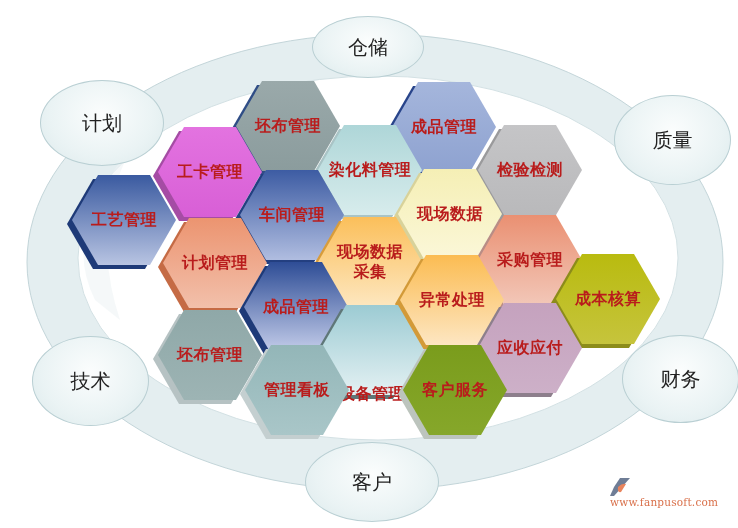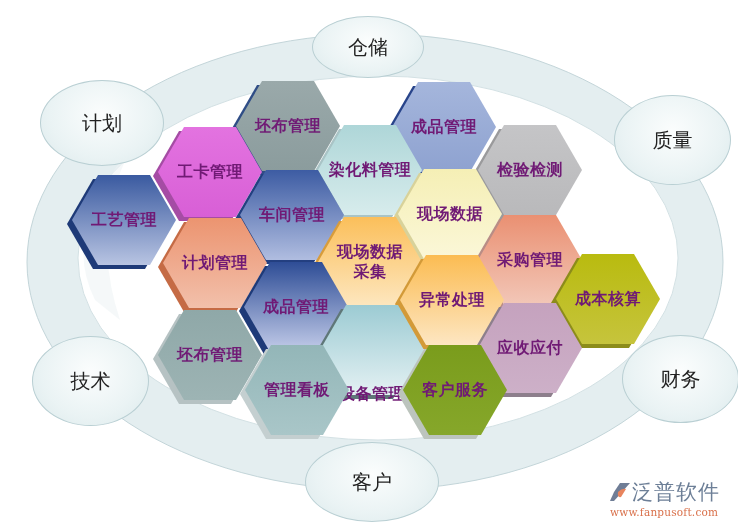--- a/index.html
+++ b/index.html
@@ -6,21 +6,21 @@
   #stage { position:relative; width:738px; height:528px; overflow:hidden; background:#ffffff;
            font-family:"DejaVu Serif","Liberation Serif",serif; }
   svg.bg { position:absolute; left:0; top:0; }
   .hex { position:absolute; width:104px; height:90px; }
   .hex .shape { position:absolute; left:0; top:0; width:100%; height:100%;
     clip-path: polygon(25% 0%, 75% 0%, 100% 50%, 75% 100%, 25% 100%, 0% 50%); }
   .hex .shadow { position:absolute; left:-5px; top:4px; width:100%; height:100%;
     clip-path: polygon(25% 0%, 75% 0%, 100% 50%, 75% 100%, 25% 100%, 0% 50%); }
   .hex .label { position:absolute; left:0; top:0; width:100%; height:100%;
     display:flex; align-items:center; justify-content:center; text-align:center;
-    font-size:16px; font-weight:bold; color:#701a75; line-height:20px; letter-spacing:0.5px; }
+    font-size:16px; font-weight:bold; color:#b91c1c; line-height:20px; letter-spacing:0.5px; }
   .bubble { position:absolute; border-radius:50%;
     background: radial-gradient(ellipse at 50% 40%, #fbfdfd 0%, #eaf3f4 60%, #dbe9eb 100%);
     border:1px solid #b9cfd3; display:flex; align-items:center; justify-content:center;
     font-size:20px; color:#222; }
   .logo { position:absolute; left:610px; top:478px; width:125px; height:45px; }
   .logo .row { display:flex; align-items:center; }
   .logo .mark { width:20px; height:18px; position:relative; margin-right:2px; }
   .logo .name { font-family:"DejaVu Sans","Liberation Sans",sans-serif; font-size:21px; color:#6d7f97; letter-spacing:1px; }
   .logo .url { font-family:"DejaVu Serif","Liberation Serif",serif; font-size:10.5px; color:#d9704a; margin-top:0px; letter-spacing:0.2px; }
 </style>
@@ -166,17 +166,16 @@
     </div>
 
   <div class="logo">
     <div class="row">
       <div class="mark">
         <svg width="20" height="18" viewBox="0 0 20 18">
           <path d="M10 0 L20 0 L12 9 L4 18 L0 18 L4 9 Z" fill="#6f7d96"></path>
           <path d="M8 9 Q12 5 16 6 L11 14 Q7 15 8 9 Z" fill="#e8845d"></path>
         </svg>
       </div>
-      <span class="name">泛普软件</span>
     </div>
     <div class="url">www.fanpusoft.com</div>
   </div>
 </div>
 
 </body></html>

